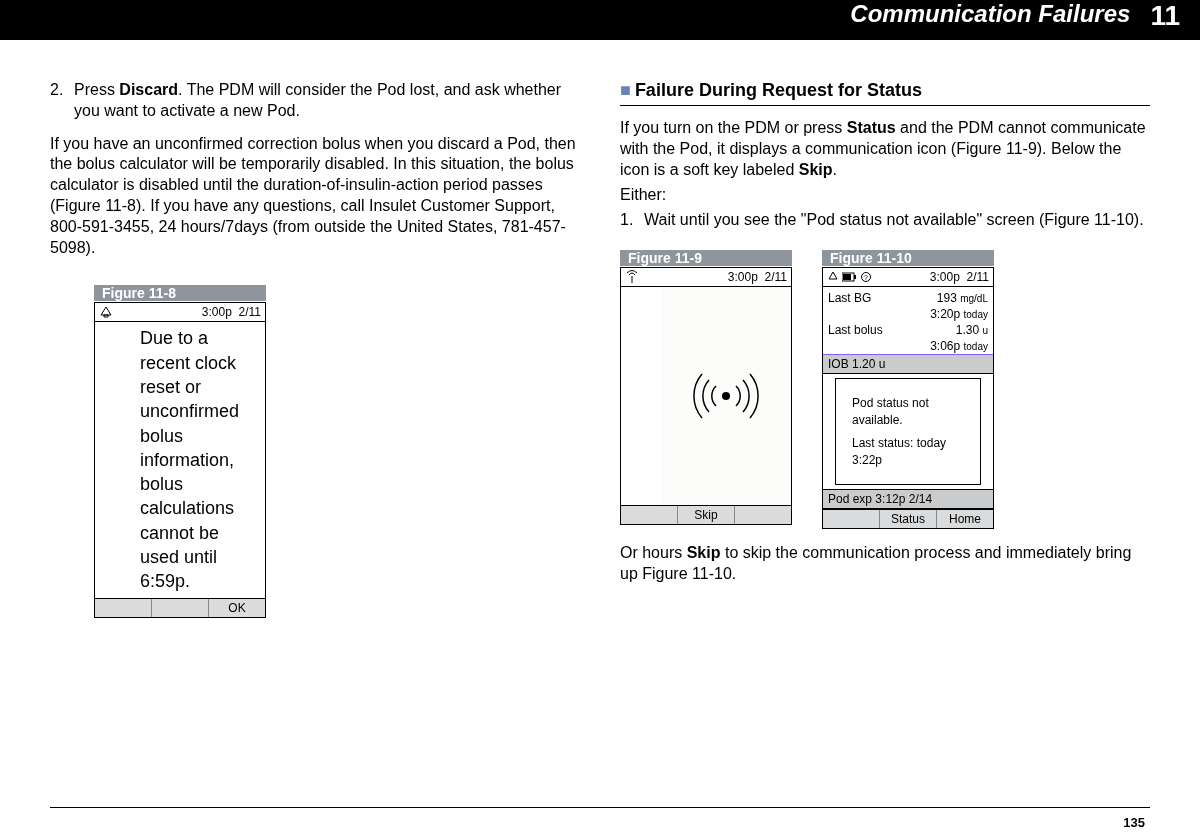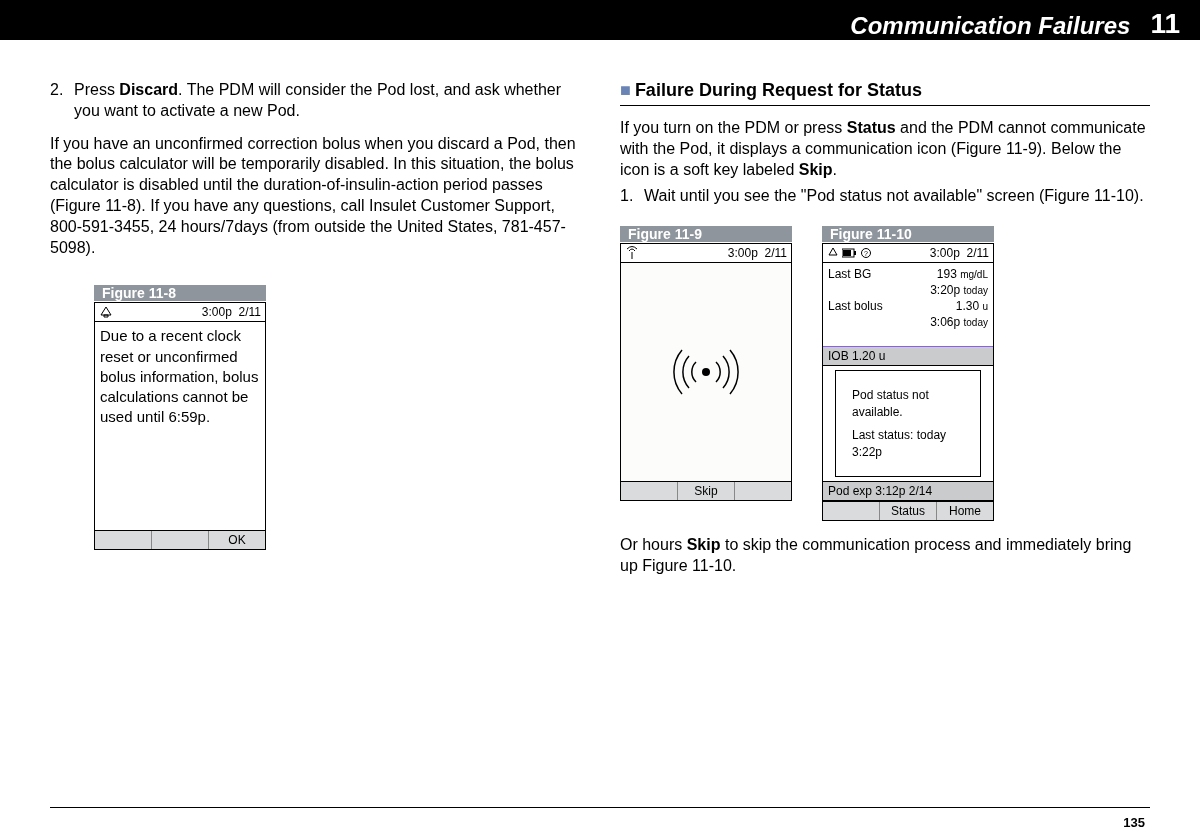--- a/index.html
+++ b/index.html
@@ -13,21 +13,21 @@
     height: 838px;
     box-sizing: border-box;
     position: relative;
   }
   .header-bar {
     background: #000;
     color: #fff;
     height: 40px;
     display: flex;
     justify-content: flex-end;
-    align-items: flex-end;
+    align-items: flex-start;
     padding: 0 20px 0 0;
     box-sizing: border-box;
   }
   .header-title {
     font-weight: bold;
     font-style: italic;
     font-size: 24px;
     margin-right: 10px;
   }
   .header-chapter {
@@ -129,22 +129,23 @@
     justify-content: space-between;
     align-items: center;
     border-bottom: 1px solid #000;
     padding: 2px 4px;
     font-size: 12px;
   }
   .dev-icons { display:flex; gap:3px; align-items:center; }
   .dev-main {
     min-height: 200px;
     padding: 4px 5px;
-    font-size: 15px;
+    font-size: 18px;
     line-height: 1.35;
+    margin-left: 40px;
   }
   .dev-softkeys {
     display: flex;
     border-top: 1px solid #000;
     background: #d9dbdc;
   }
   .dev-softkeys > div {
     flex: 1;
     text-align: center;
     font-size: 12px;
@@ -239,20 +240,21 @@
 
   <div class="col">
     <div class="section-head">
       <span class="section-square">■</span><span>Failure During Request for Status</span>
     </div>
     <hr class="section-rule">
 
     <p style="margin:0 0 6px 0; line-height:1.3;">
       <span>If you turn on the PDM or press </span><b class="inline">Status</b><span> and the PDM cannot communicate with the Pod, it displays a communication icon (Figure 11-9). Below the icon is a soft key labeled </span><b class="inline">Skip</b><span>.</span>
     </p>
+    <p style="margin:0 0 6px 0;">Either:</p>
 
     <div class="step-line">
       <div class="step-num">1.</div>
       <div class="step-text">Wait until you see the "Pod status not available" screen (Figure 11-10).</div>
     </div>
 
     <div class="fig-row">
 
       <div class="figure">
         <div class="figure-label">Figure 11-9</div>
@@ -301,21 +303,21 @@
                 </svg>
               <svg width="10" height="10">
                   <circle cx="5" cy="5" r="4.5" fill="none" stroke="#000"></circle>
                   <text x="5" y="8" font-size="7" text-anchor="middle">?</text>
                 </svg>
             </div>
             <div>
               <span>3:00p</span>&nbsp;&nbsp;<span>2/11</span>
             </div>
           </div>
-          <div style="padding:3px 0 16px 0;">
+          <div style="padding:3px 0 0 0;">
             <div class="dev-info-row">
               <span>Last BG</span>
               <span class="right"><span>193</span> <span class="tiny">mg/dL</span></span>
             </div>
             <div class="dev-info-row">
               <span></span>
               <span class="right"><span>3:20p</span> <span class="tiny">today</span></span>
             </div>
             <div class="dev-info-row">
               <span>Last bolus</span>

